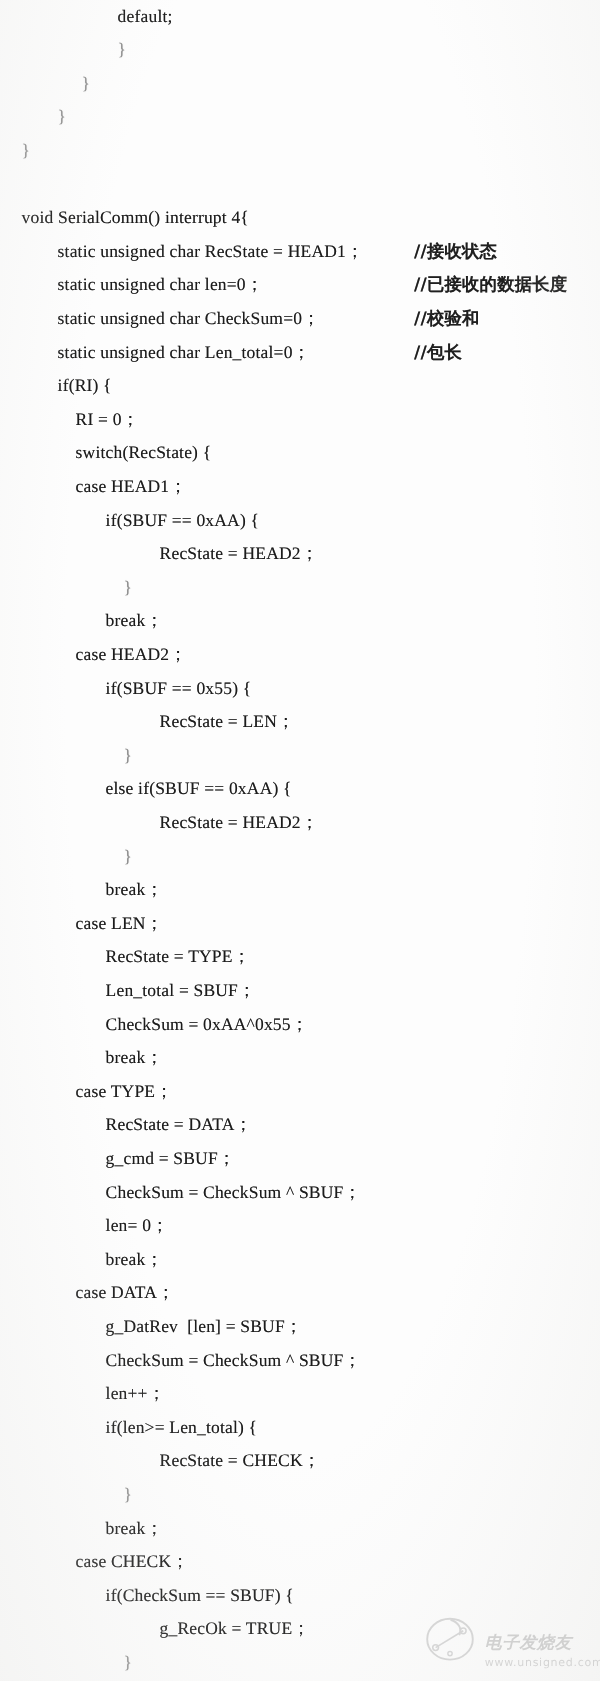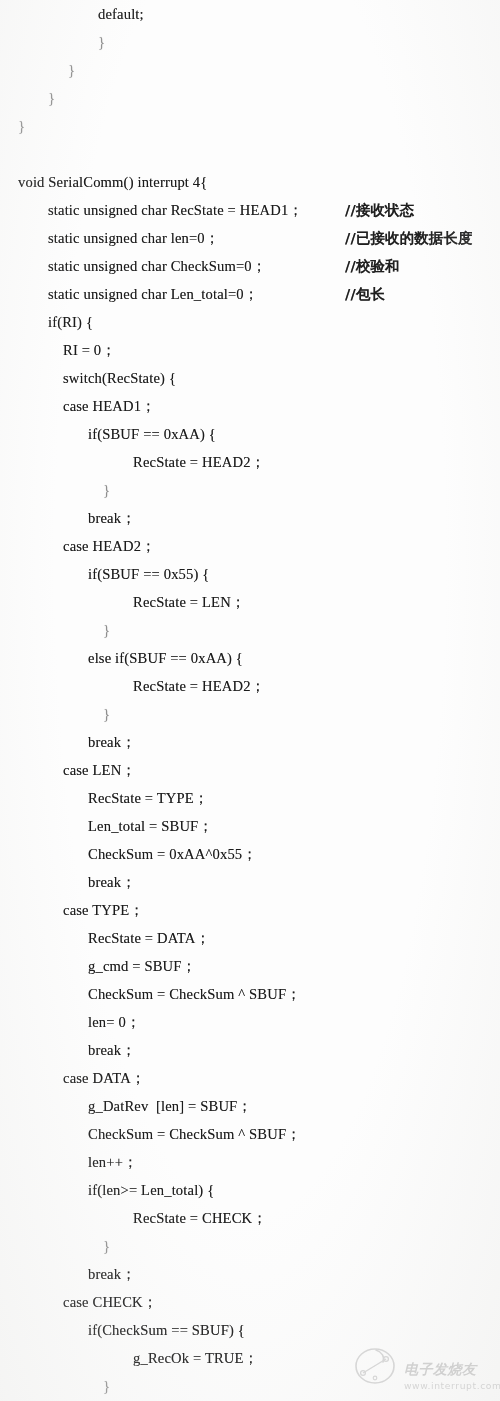--- a/index.html
+++ b/index.html
@@ -185,17 +185,17 @@
     <svg class="wm-mark" viewBox="0 0 46 44" xmlns="http://www.w3.org/2000/svg">
       <ellipse cx="23" cy="24" rx="19" ry="17" fill="none" stroke="#a8a8a8" stroke-width="1.6"></ellipse>
       <path d="M24 8 C30 10, 33 15, 31 20" fill="none" stroke="#a8a8a8" stroke-width="1.6" stroke-linecap="round"></path>
       <line x1="11" y1="31" x2="34" y2="17" stroke="#a8a8a8" stroke-width="1.4"></line>
       <circle cx="11" cy="31" r="2.4" fill="none" stroke="#a8a8a8" stroke-width="1.3"></circle>
       <circle cx="34" cy="17" r="2.4" fill="none" stroke="#a8a8a8" stroke-width="1.3"></circle>
       <circle cx="23" cy="36" r="1.8" fill="none" stroke="#a8a8a8" stroke-width="1.2"></circle>
     </svg>
     <div class="wm-text">
       <div class="wm-cn">电子发烧友</div>
-      <div class="wm-url">www.interrupt.com</div>
+      <div class="wm-url">www.unsigned.com</div>
     </div>
   </div>
 
 </div>
 
 </body></html>

